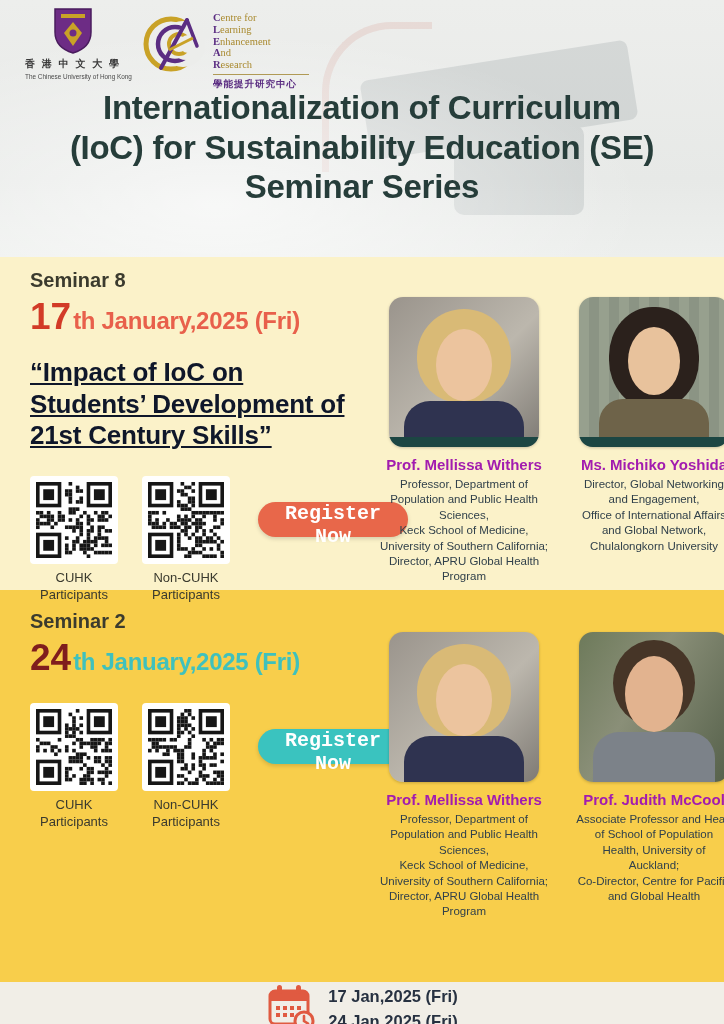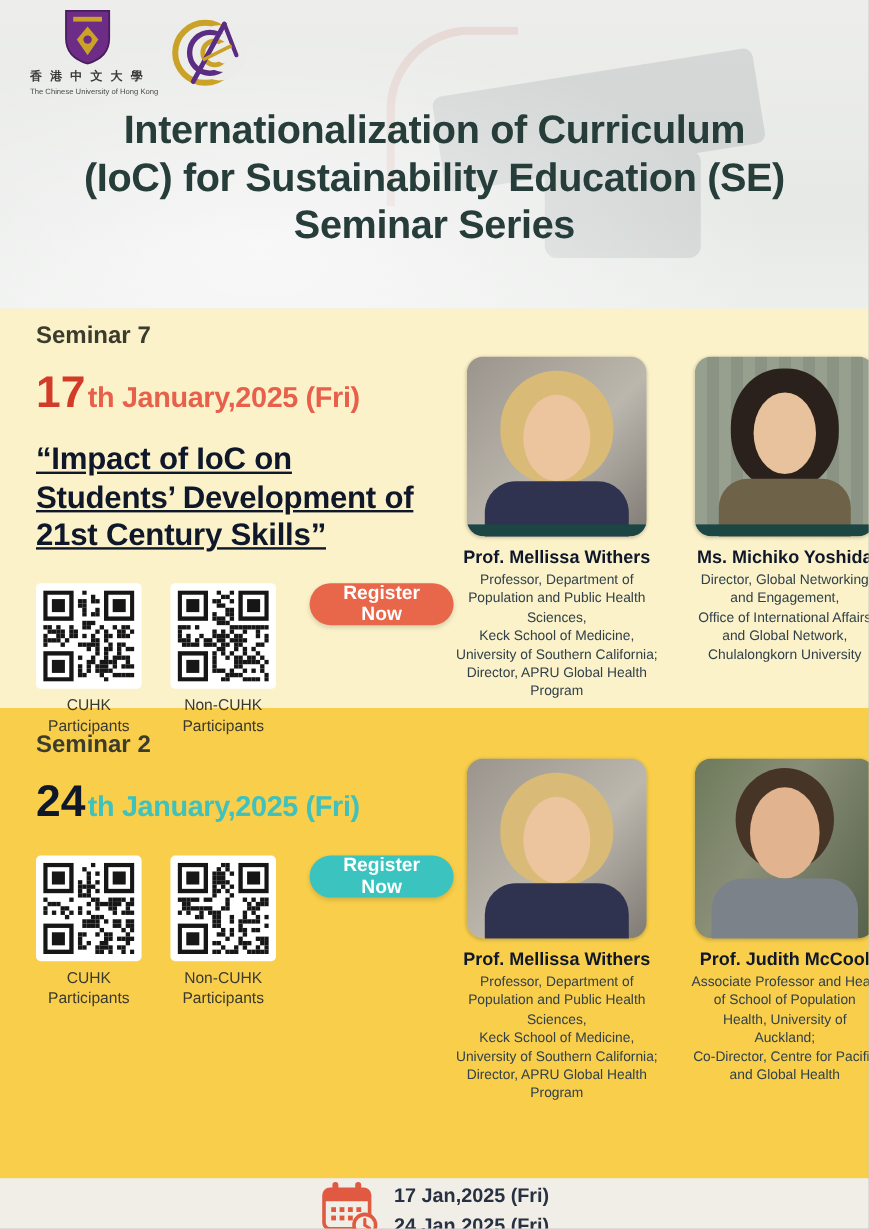--- a/index.html
+++ b/index.html
@@ -29,34 +29,34 @@
 
   .main-title { position:absolute; left:0; right:0; top:88px; text-align:center; font-size:33px; font-weight:800; line-height:1.2; color:#263D3A; white-space:pre-line; letter-spacing:-.3px; }
 
   
   .seminar { display:flex; width:100%; }
   .seminar.s1 { height:333px; background:#FBF2C9; padding:12px 14px 0 30px; }
   .seminar.s2 { height:392px; background:#F8CE4B; padding:20px 14px 0 30px; }
 
   .sem-left { width:348px; flex-shrink:0; }
   .sem-label { font-size:20px; font-weight:600; color:#3B3B2E; }
-  .sem-date { display:flex; align-items:baseline; margin-top:14px; }
+  .sem-date { display:flex; align-items:baseline; margin-top:4px; }
   .date-day { font-size:37px; font-weight:800; }
   .date-rest { font-size:24px; font-weight:700; margin-left:2px; letter-spacing:-.3px; }
   .s1 .date-day { color:#D23B27; }
   .s1 .date-rest { color:#E8604B; }
-  .s2 .date-day { color:#0f172a; }
+  .s2 .date-day { color:#7f1d1d; }
   .s2 .date-rest { color:#3FC1BD; }
   .sem-title { margin-top:19px; font-size:26px; font-weight:800; line-height:1.22; color:#0f172a; white-space:pre-line; letter-spacing:-.2px;text-decoration:underline; }
 
   .qr-row { display:flex; align-items:flex-start; margin-top:24px; }
   .qr-block { display:flex; flex-direction:column; align-items:center; margin-right:24px; }
   .qr-tile { width:88px; height:88px; background:#fff; border-radius:4px; padding:6px; }
   .qr-label { margin-top:6px; font-size:13px; line-height:1.3; color:#3A3A2E; text-align:center; }
-  .register-btn { align-self:flex-start; margin-left:4px; border:none; cursor:pointer; height:35px; padding:0 27px; border-radius:18px; font-family:Liberation Sans, sans-serif; font-size:16px; font-weight:700; color:#fff; box-shadow:0 2px 4px rgba(0,0,0,.15); }
+  .register-btn { align-self:flex-start; margin-top:26px; margin-left:4px; border:none; cursor:pointer; height:35px; padding:0 27px; border-radius:18px; font-family:Liberation Mono, monospace; font-size:20px; font-weight:700; color:#fff; box-shadow:0 2px 4px rgba(0,0,0,.15); }
   .s1 .register-btn { background:#E8674A; }
   .s2 .register-btn { background:#3AC3BF; }
 
   .sem-right { flex:1; display:flex; justify-content:center; gap:18px; padding-top:28px; }
   .s2 .sem-right { padding-top:22px; }
   .speaker { width:172px; display:flex; flex-direction:column; align-items:center; }
   .photo { position:relative; width:150px; height:150px; border-radius:14px; overflow:hidden; box-shadow:0 1px 3px rgba(0,0,0,.2); }
   .ph-bg,.ph-hair,.ph-face,.ph-body,.ph-bar { position:absolute; }
   .ph-bg { inset:0; }
   .ph-bar { left:0; right:0; bottom:0; height:10px; background:#1C4643; }
@@ -65,21 +65,21 @@
   .mellissa .ph-face { left:47px; top:32px; width:56px; height:72px; border-radius:50%; background:#ECC49E; }
   .mellissa .ph-body { left:15px; top:104px; width:120px; height:50px; border-radius:26px 26px 0 0; background:#2F3350; }
   .michiko .ph-bg { background:repeating-linear-gradient(90deg,#97A08E 0 10px,#8B9484 10px 20px); }
   .michiko .ph-hair { left:30px; top:10px; width:90px; height:102px; border-radius:48%; background:#2B211C; }
   .michiko .ph-face { left:49px; top:30px; width:52px; height:68px; border-radius:50%; background:#E8C29C; }
   .michiko .ph-body { left:20px; top:102px; width:110px; height:52px; border-radius:24px 24px 0 0; background:#6E6349; }
   .judith .ph-bg { background:linear-gradient(120deg,#6D7A5A,#8A8F78 40%,#55604A); }
   .judith .ph-hair { left:34px; top:8px; width:82px; height:86px; border-radius:50%; background:#463527; }
   .judith .ph-face { left:46px; top:24px; width:58px; height:76px; border-radius:50%; background:#E2B38F; }
   .judith .ph-body { left:14px; top:100px; width:122px; height:54px; border-radius:26px 26px 0 0; background:#7C8289; }
-  .speaker-name { margin-top:9px; font-size:15px; font-weight:700; color:#0f172a; text-align:center; white-space:nowrap; }
+  .speaker-name { margin-top:9px; font-size:15px; font-weight:700; color:#a21caf; text-align:center; white-space:nowrap; }
   .speaker-bio { margin-top:4px; font-size:11.5px; line-height:1.34; color:#31414B; text-align:center; white-space:pre; }
 
   
   .footer { display:flex; align-items:center; width:100%; height:92px; background:#F1EEE7; padding:0 29px;flex-direction:column; }
   .f-item { display:flex; align-items:center; gap:12px; }
   .f-text { color:#273141; }
   .f-dates { font-size:16.5px; font-weight:700; line-height:1.5; white-space:pre-line; }
   .f-time { font-size:18px; font-weight:700; }
   .f-tz { font-size:14px; font-weight:400; color:#7f1d1d; }
   .f-loc { font-size:14px; font-weight:400; line-height:1.15; white-space:pre-line; }
@@ -119,31 +119,40 @@
             <circle cx="40" cy="32" r="23" fill="#ECEDEB"></circle>
             <circle cx="32" cy="32" r="17" fill="none" stroke="#5B2D82" stroke-width="4.5"></circle>
             <circle cx="43" cy="32" r="16" fill="#ECEDEB"></circle>
             <circle cx="36" cy="32" r="10" fill="none" stroke="#C9A227" stroke-width="4"></circle>
             <circle cx="45" cy="32" r="9" fill="#ECEDEB"></circle>
             <path d="M18 56 L44 8" stroke="#5B2D82" stroke-width="4" stroke-linecap="round"></path>
             <path d="M44 8 L54 34" stroke="#5B2D82" stroke-width="3.5" stroke-linecap="round"></path>
             <path d="M26 38 L50 26" stroke="#C9A227" stroke-width="3"></path>
           </svg>
         </div>
+        <div class="clear-text">
+          <div class="clear-line">Centre for</div>
+          <div class="clear-line">Learning</div>
+          <div class="clear-line">Enhancement</div>
+          <div class="clear-line">And</div>
+          <div class="clear-line">Research</div>
+          <div class="clear-divider"></div>
+          <div class="clear-zh">學能提升研究中心</div>
+        </div>
       </div>
     </div>
 
     <h1 class="main-title">Internationalization of Curriculum
 (IoC) for Sustainability Education (SE)
 Seminar Series</h1>
   </div>
 
   <div class="seminar s1">
     <div class="sem-left">
-      <div class="sem-label">Seminar 7</div>
+      <div class="sem-label">Seminar 8</div>
       <div class="sem-date">
         <span class="date-day">17</span>
         <span class="date-rest">th January,2025 (Fri)</span>
       </div>
       <div class="sem-title">“Impact of IoC on
 Students’ Development of
 21st Century Skills”</div>
       <div class="qr-row">
         <div class="qr-block">
           <div class="qr-tile"><svg width="76" height="76" viewBox="0 0 84 84" xmlns="http://www.w3.org/2000/svg">

